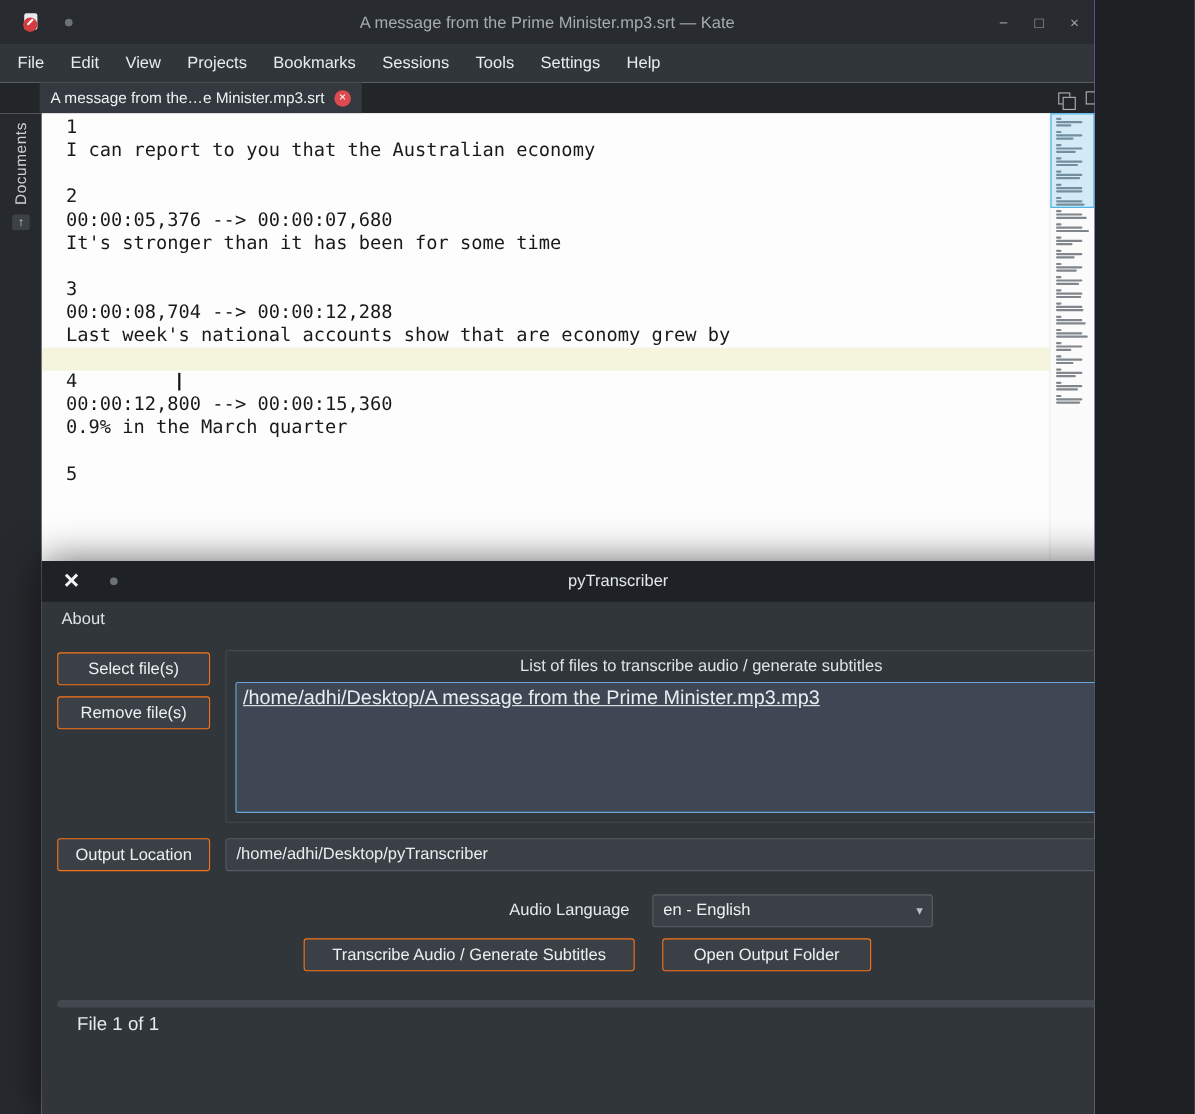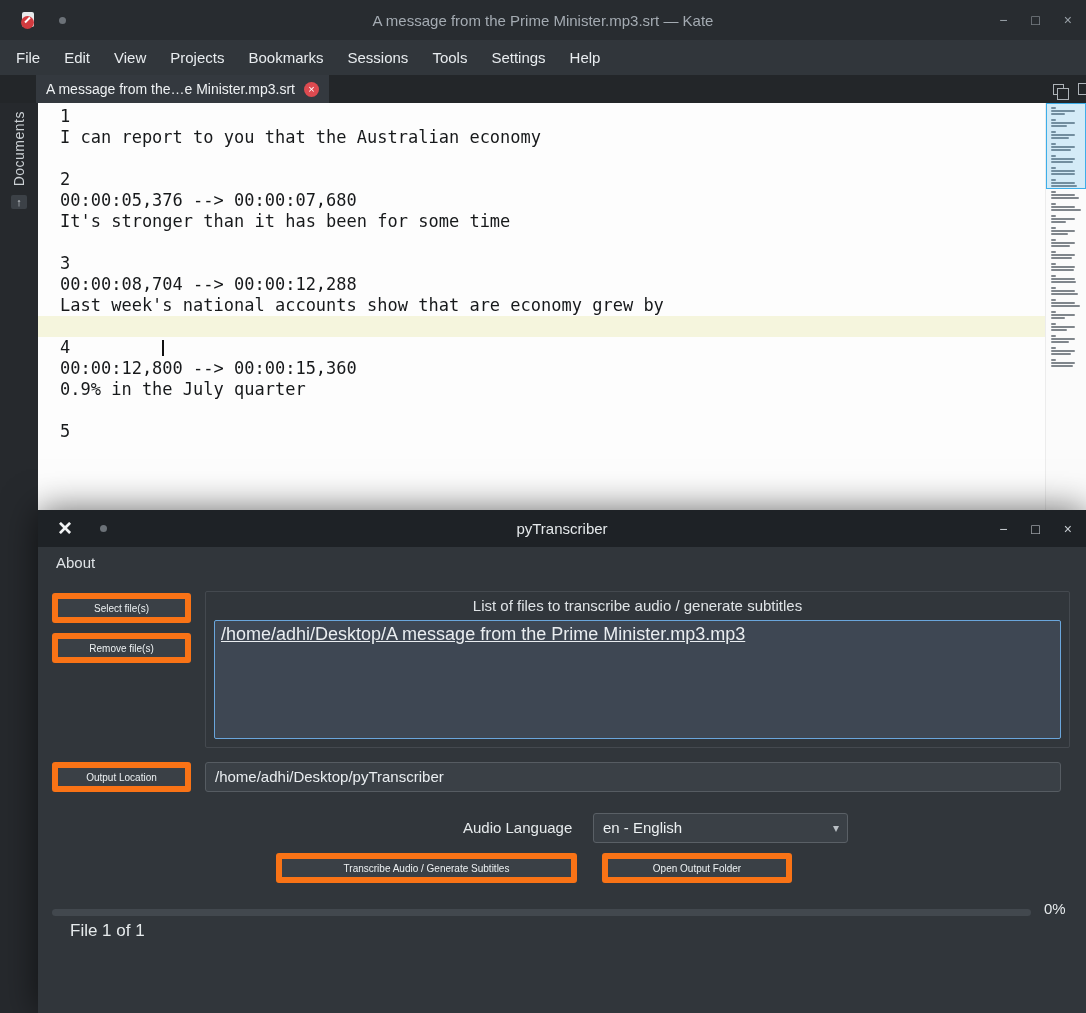--- a/index.html
+++ b/index.html
@@ -1,18 +1,18 @@
 <!DOCTYPE html>
 <html><head>
 <meta charset="utf-8">
 <style>
   * { margin:0; padding:0; box-sizing:border-box; }
   html,body { width:1086px; height:1013px; background:#1d2023; }
   body { font-family:"Liberation Sans", sans-serif; }
-  #screen { position:relative; width:1086px; height:1013px; overflow:hidden; background:#6d28d9; }
+  #screen { position:relative; width:995px; height:1013px; overflow:hidden; background:#6d28d9; }
 
   
   .kate { position:absolute; inset:0; display:flex; flex-direction:column; background:#fdfdfd; }
   .kate-titlebar { height:40px; background:#282c30; display:flex; align-items:center; flex:0 0 auto; }
   .tb-left { display:flex; align-items:center; gap:22px; padding-left:20px; width:150px; }
   .kate-appicon { position:relative; width:17px; height:17px; }
   .kate-appicon .doc { position:absolute; left:2px; top:0; width:12px; height:15px; background:#e8eaec; border-radius:2px; }
   .kate-appicon .pen { position:absolute; left:1px; top:4px; width:13px; height:13px; background:#d23b3f; border-radius:50%; }
   .kate-appicon .pen::after { content:""; position:absolute; left:3px; top:3px; width:7px; height:2px; background:#fff; transform:rotate(-45deg); }
   .tb-dot { width:7px; height:7px; border-radius:50%; background:#6c7278; }
@@ -51,21 +51,21 @@
   
   .pyt { position:absolute; left:38px; top:510px; width:1048px; height:503px; background:#31363b; box-shadow:0 0 34px rgba(0,0,0,0.6); color:#eff0f1; font-size:15px; }
   .pyt-titlebar { position:absolute; left:0; top:0; right:0; height:37px; background:#1e2226; display:flex; align-items:center; }
   .pyt-appicon { position:absolute; left:20px; top:5px; color:#f2f4f5; font-size:24px; font-weight:bold; line-height:26px; }
   .pyt-dot { position:absolute; left:62px; top:15px; width:7px; height:7px; border-radius:50%; background:#6c7278; }
   .pyt-title { position:absolute; left:0; right:0; text-align:center; color:#e4e8ea; font-size:15px; line-height:37px; }
   .pyt-controls { position:absolute; right:14px; top:0; height:37px; display:flex; align-items:center; gap:24px; color:#c9ced3; font-size:14px; }
   .pyt-menubar { position:absolute; left:0; top:37px; right:0; height:30px; display:flex; align-items:center; padding-left:14px; }
   .pyt-menu-item { color:#dfe3e6; font-size:15px; padding:2px 4px; }
 
-  .pbtn { position:absolute; background:#3a4046; border:6px solid #f97316; border-radius:3px; color:#ecf0f2; font-size:10px; display:flex; align-items:center; justify-content:center; white-space:nowrap; }
+  .pbtn { position:absolute; background:#3a4046; border:1px solid #f97316; border-radius:3px; color:#ecf0f2; font-size:15px; display:flex; align-items:center; justify-content:center; white-space:nowrap; }
   .btn-select { left:14px; top:83px; width:139px; height:30px; }
   .btn-remove { left:14px; top:123px; width:139px; height:30px; }
   .btn-output { left:14px; top:252px; width:139px; height:30px; }
   .btn-transcribe { left:238px; top:343px; width:301px; height:30px; }
   .btn-open { left:564px; top:343px; width:190px; height:30px; }
 
   .group { position:absolute; left:167px; top:81px; width:865px; height:157px; border:1px solid #44494f; border-radius:2px; }
   .group-title { text-align:center; color:#dfe3e6; font-size:15px; padding-top:5px; }
   .file-list { position:absolute; left:8px; top:28px; width:847px; height:119px; background:#3e4753; border:1px solid #6aa6dc; border-radius:2px; padding:3px 6px; }
   .file-item { color:#e9edf0; font-size:18px; text-decoration:underline; white-space:nowrap; }
@@ -144,21 +144,21 @@
         <div class="eline">It's stronger than it has been for some time</div>
         <div class="eline"></div>
         <div class="eline">3</div>
         <div class="eline">00:00:08,704 --&gt; 00:00:12,288</div>
         <div class="eline">Last week's national accounts show that are economy grew by</div>
         <div class="eline current">
           <span class="caret"></span><span></span>
         </div>
         <div class="eline">4</div>
         <div class="eline">00:00:12,800 --&gt; 00:00:15,360</div>
-        <div class="eline">0.9% in the July quarter</div>
+        <div class="eline">0.9% in the March quarter</div>
         <div class="eline"></div>
         <div class="eline">5</div>
       </div>
 
       <div class="kate-minimap">
         <div id="minimap-marks">
             <div class="mm-line" style="width: 5px;"></div>
             <div class="mm-line" style="width: 24px;"></div>
             <div class="mm-line" style="width: 14px;"></div>
             <div class="mm-gap"></div>

